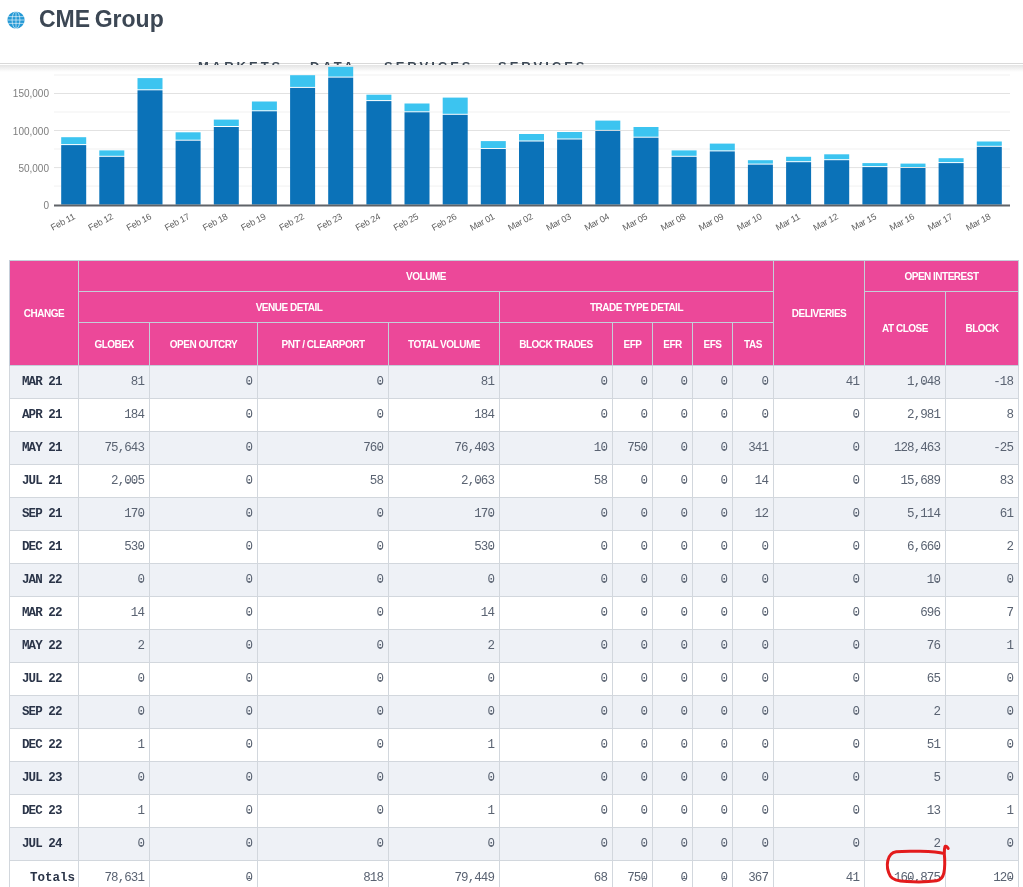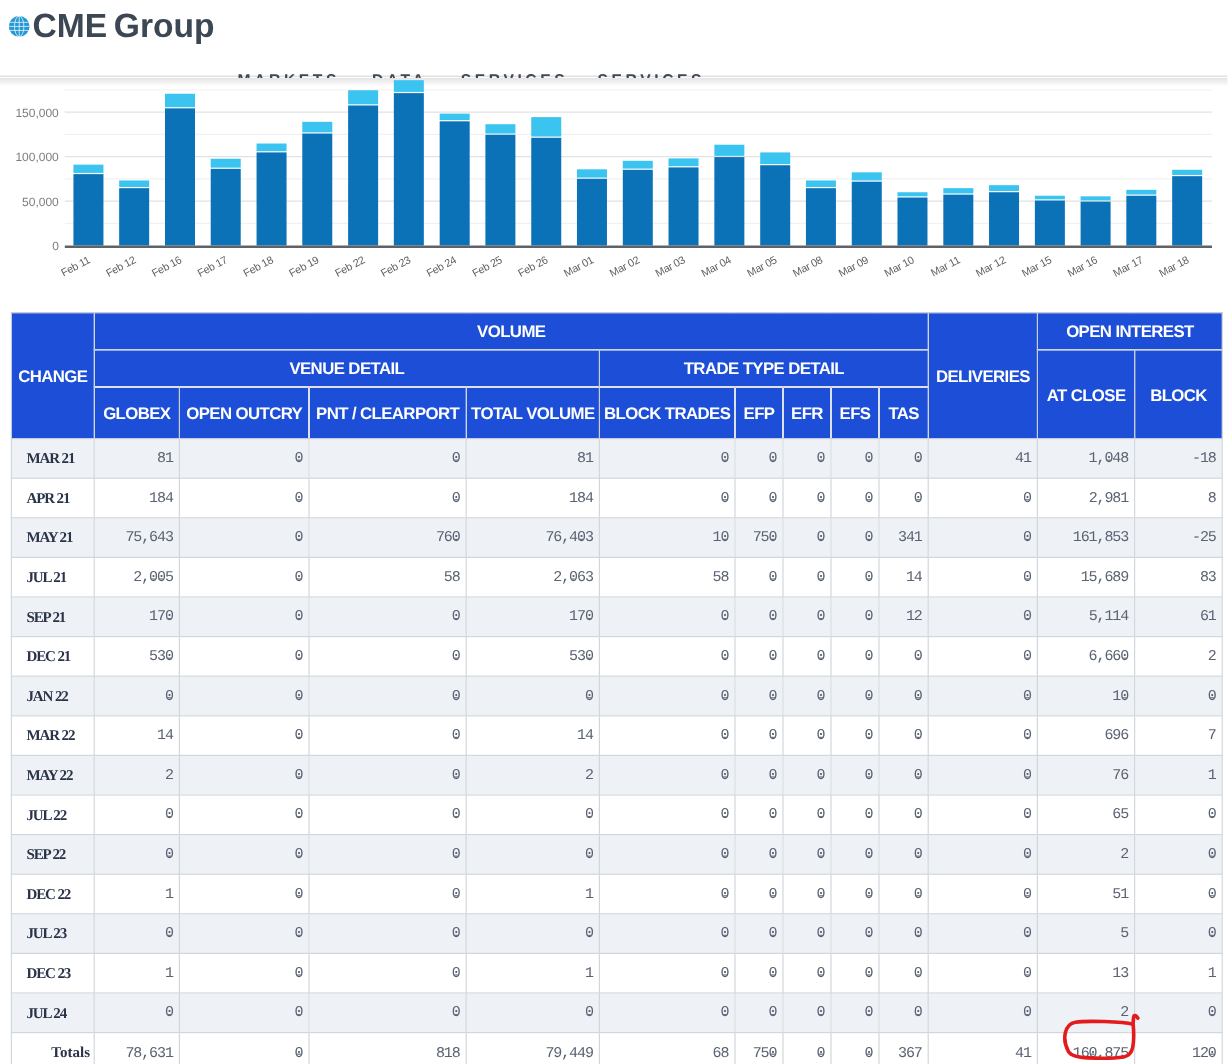--- a/index.html
+++ b/index.html
@@ -1,33 +1,33 @@
 <!DOCTYPE html>
 <html><head><meta charset="utf-8">
 <style>
 * { margin:0; padding:0; box-sizing:border-box; }
 html,body { width:1023px; height:887px; background:#fff; font-family:"Liberation Sans", sans-serif; overflow:hidden; }
 #page { position:relative; width:1023px; height:887px; }
 
 #hdr { position:absolute; left:0; top:0; width:1023px; height:64px; background:#fff; border-bottom:1px solid #d9d9d9; }
 #hshadow { position:absolute; left:0; top:65px; width:1023px; height:7px; background:linear-gradient(#e4e4e4,#ffffff); }
 #logo { position:absolute; left:7px; top:6px; display:flex; align-items:center; }
-#logotext { font-size:28px; font-weight:bold; color:#3c4754; letter-spacing:0px; margin-left:2px; }
+#logotext { font-size:23px; font-weight:bold; color:#3c4754; letter-spacing:0px; margin-left:14px; }
 .nav { position:absolute; top:12px; font-size:13px; font-weight:bold; color:#3d4956; letter-spacing:3px;margin-top:47px; }
 
 .dt { position:absolute; left:9px; top:260px; border-collapse:collapse; table-layout:fixed; width:1010px; }
 .dt th, .dt td { overflow:hidden; }
-.h .hc { background:#1d4ed8; color:#fff; font-size:14px; font-weight:bold; text-align:center; border:1.5px solid #c5ced9; letter-spacing:-0.5px; }
+.h .hc { background:#ec4899; color:#fff; font-size:10px; font-weight:bold; text-align:center; border:1.5px solid #c5ced9; letter-spacing:-0.5px; }
 .r1 { height:31px; } .r2 { height:31px; } .r3 { height:43px; }
 .b { height:33px; }
 .tot { height:34px;margin-top:28px; }
 .b td { border:1px solid #d2d7dd; }
 .odd td { background:#eef1f6; }
 .even td, .tot td { background:#fff; }
-.m { font-family:Liberation Serif, serif; font-weight:bold; font-size:12.5px; letter-spacing:-0.92px; color:#2a3448; padding-left:12px; }
+.m { font-family:Liberation Mono, monospace; font-weight:bold; font-size:12.5px; letter-spacing:-0.92px; color:#2a3448; padding-left:12px; }
 .tl { text-align:right; padding-right:3px; padding-left:0; letter-spacing:0; }
 .n i { font-style:normal; position:relative; }
 .n i::after { content:""; position:absolute; left:1.4px; width:3.8px; top:50%; margin-top:0.9px; height:1.1px; background:#6b7380; }
 .n { font-family:"Liberation Mono", monospace; font-size:12.5px; letter-spacing:-0.92px; color:#5a6372; text-align:right; padding-right:5px; }
 </style></head>
 <body>
 <div id="page">
  <div id="hdr">
   <div id="logo">
    <svg width="18" height="18" viewBox="0 0 24 24">
@@ -212,21 +212,21 @@
           <td class="n">75,643</td>
           <td class="n"><i>0</i></td>
           <td class="n">76<i>0</i></td>
           <td class="n">76,4<i>0</i>3</td>
           <td class="n">1<i>0</i></td>
           <td class="n">75<i>0</i></td>
           <td class="n"><i>0</i></td>
           <td class="n"><i>0</i></td>
           <td class="n">341</td>
           <td class="n"><i>0</i></td>
-          <td class="n">161,853</td>
+          <td class="n">128,463</td>
           <td class="n">-25</td>
         </tr>
 <tr class="b even">
           <td class="m">JUL 21</td>
           <td class="n">2,<i>0</i><i>0</i>5</td>
           <td class="n"><i>0</i></td>
           <td class="n">58</td>
           <td class="n">2,<i>0</i>63</td>
           <td class="n">58</td>
           <td class="n"><i>0</i></td>

